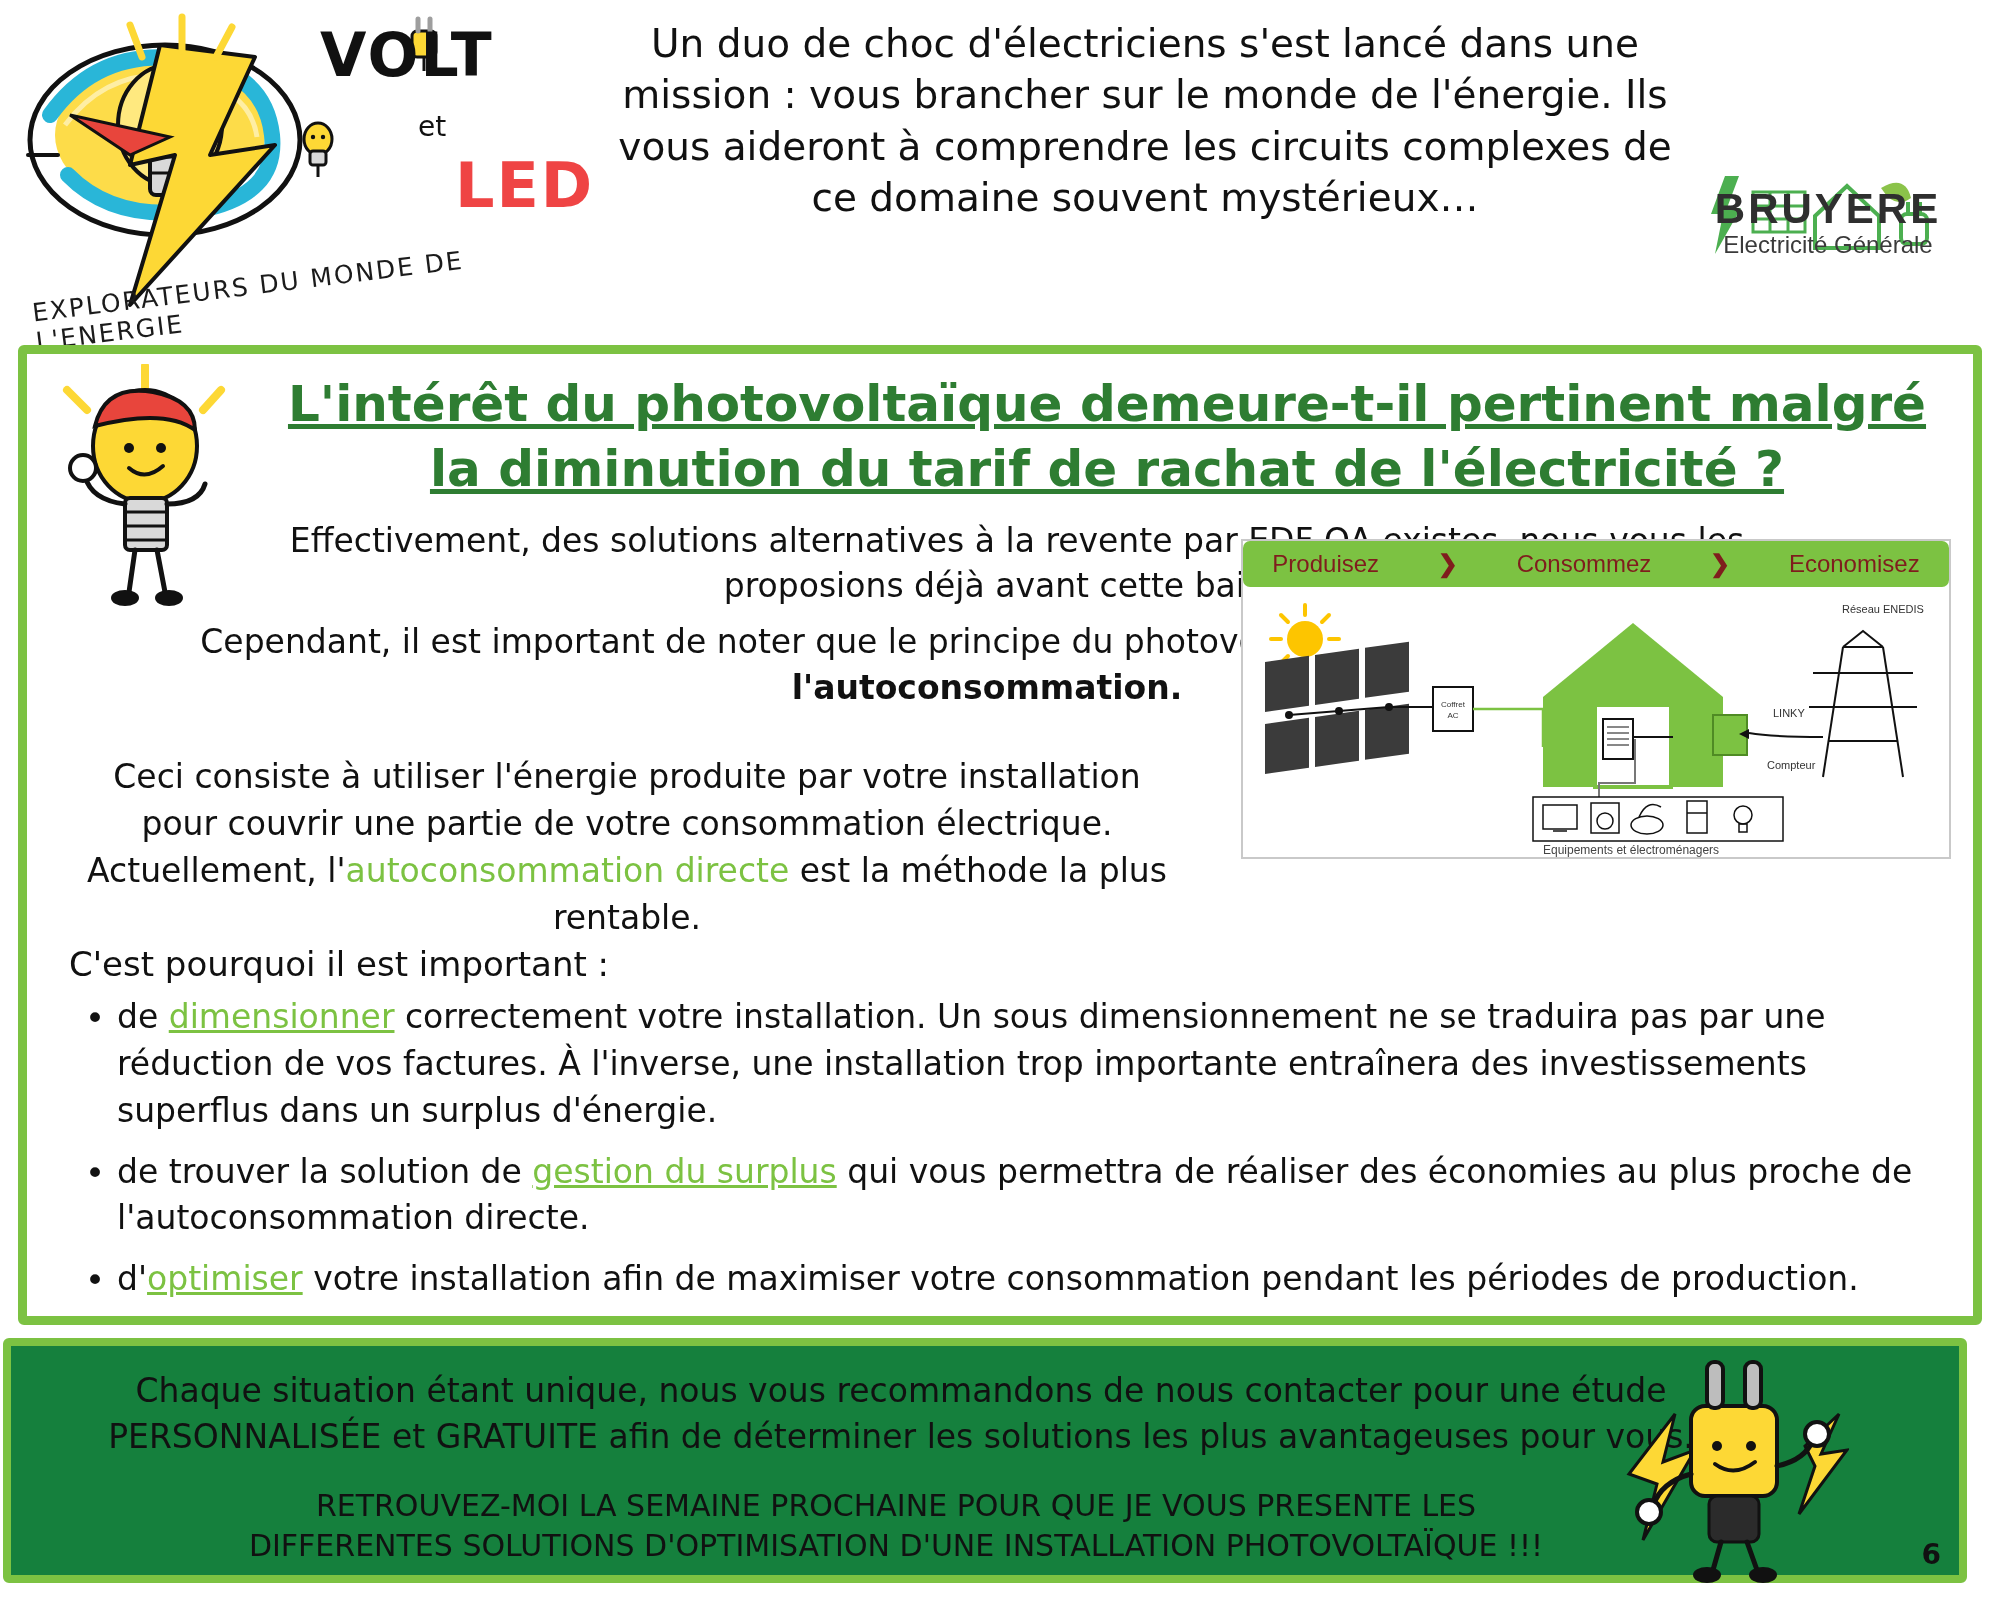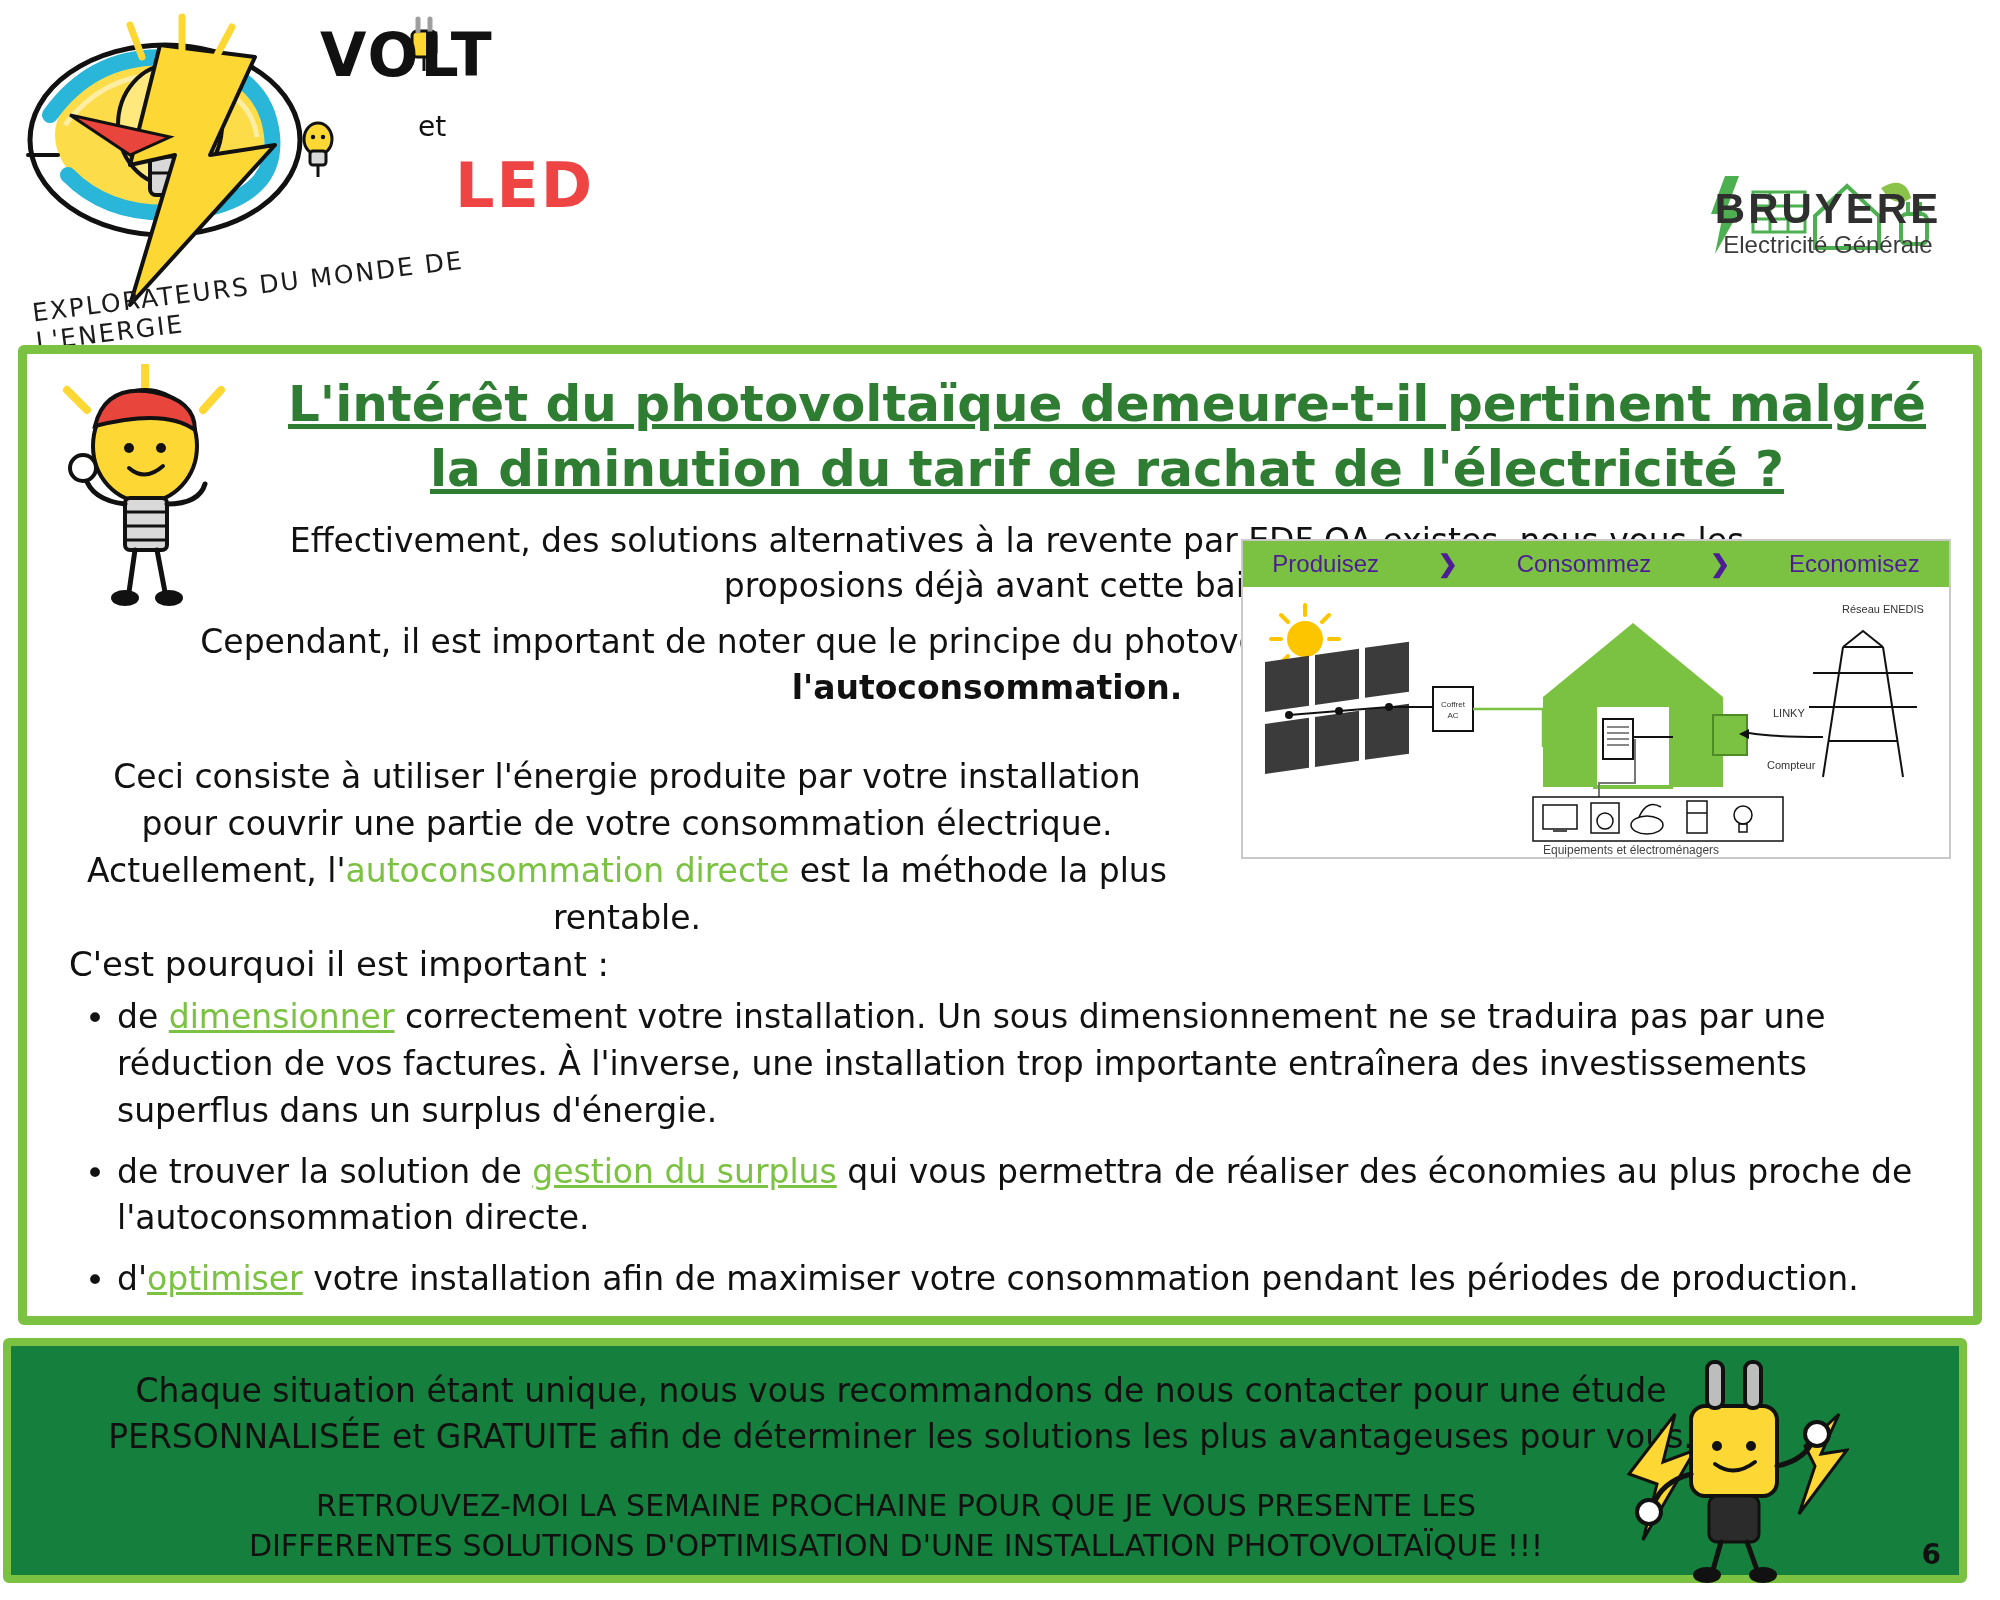--- a/index.html
+++ b/index.html
@@ -196,23 +196,24 @@
     width: 710px; height: 320px;
     border: 2px solid #c9c9c9;
     background: #fff;
   }
   .diagram-bar {
     height: 46px;
     background: #7cc242;
     display: flex;
     align-items: center;
     justify-content: space-around;
-    color: #4c1d95;
+    color: #7f1d1d;
     font-size: 24px;
     font-family: "Liberation Sans", sans-serif;
+    border-radius: 7px;
   }
   .diagram-bar .chev { font-size: 24px; font-weight: bold; }
   .diagram-body { position: relative; width: 100%; height: 272px; }
   .dg-label {
     position: absolute;
     font-size: 12px;
     color: #444;
     font-family: "Liberation Sans", sans-serif;
   }
 
@@ -300,20 +301,21 @@
           <circle cx="11" cy="14" r="2.2" fill="#111"></circle>
           <circle cx="21" cy="14" r="2.2" fill="#111"></circle>
         </g>
       </svg>
       <div class="logo-volt">VOLT</div>
       <div class="logo-et">et</div>
       <div class="logo-led">LED</div>
       <div class="logo-tagline">EXPLORATEURS DU MONDE DE L'ENERGIE</div>
     </div>
 
+    <div class="header-text">Un duo de choc d'électriciens s'est lancé dans une mission : vous brancher sur le monde de l'énergie. Ils vous aideront à comprendre les circuits complexes de ce domaine souvent mystérieux…</div>
 
     <svg class="bruyere-icon" width="235" height="90" viewBox="0 0 235 90">
 
       <path d="M20 6 L6 44 L18 44 L10 84 L36 38 L22 38 L34 6 Z" fill="#4caf50"></path>
 
       <g stroke="#4caf50" stroke-width="3" fill="none">
         <rect x="48" y="22" width="52" height="40"></rect>
         <line x1="48" y1="36" x2="100" y2="36"></line>
         <line x1="48" y1="49" x2="100" y2="49"></line>
         <line x1="65" y1="22" x2="65" y2="62"></line>

